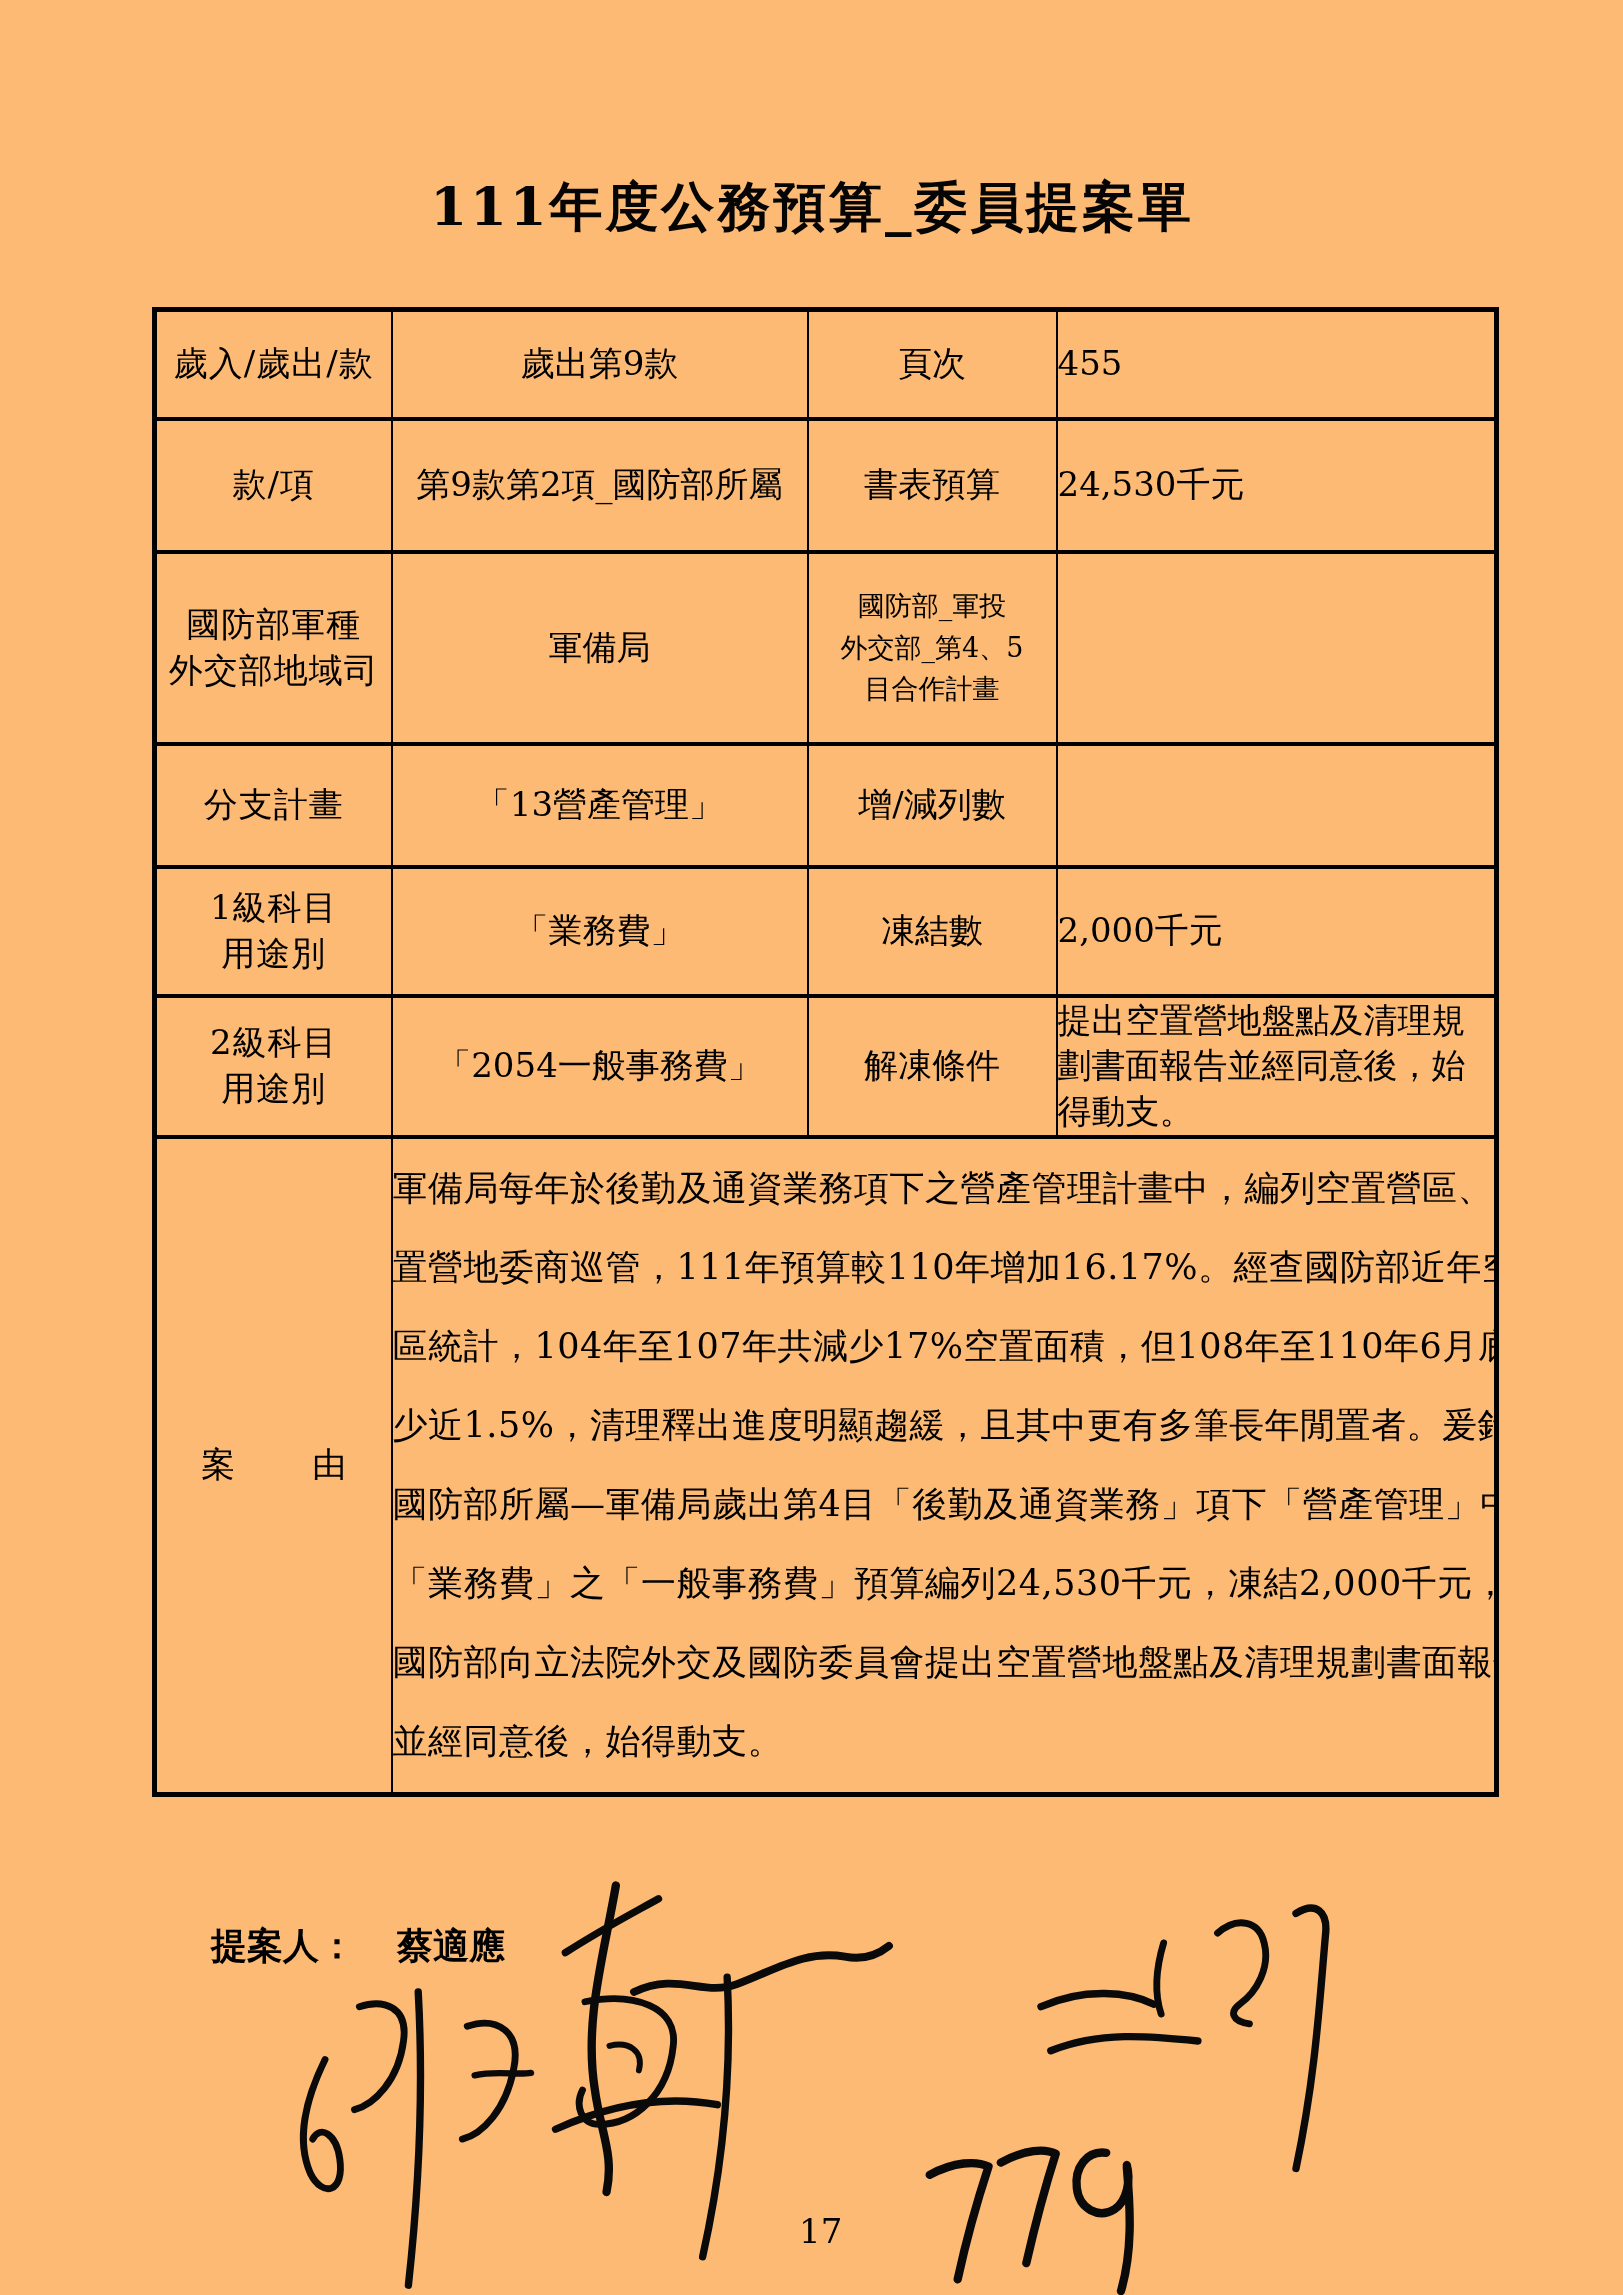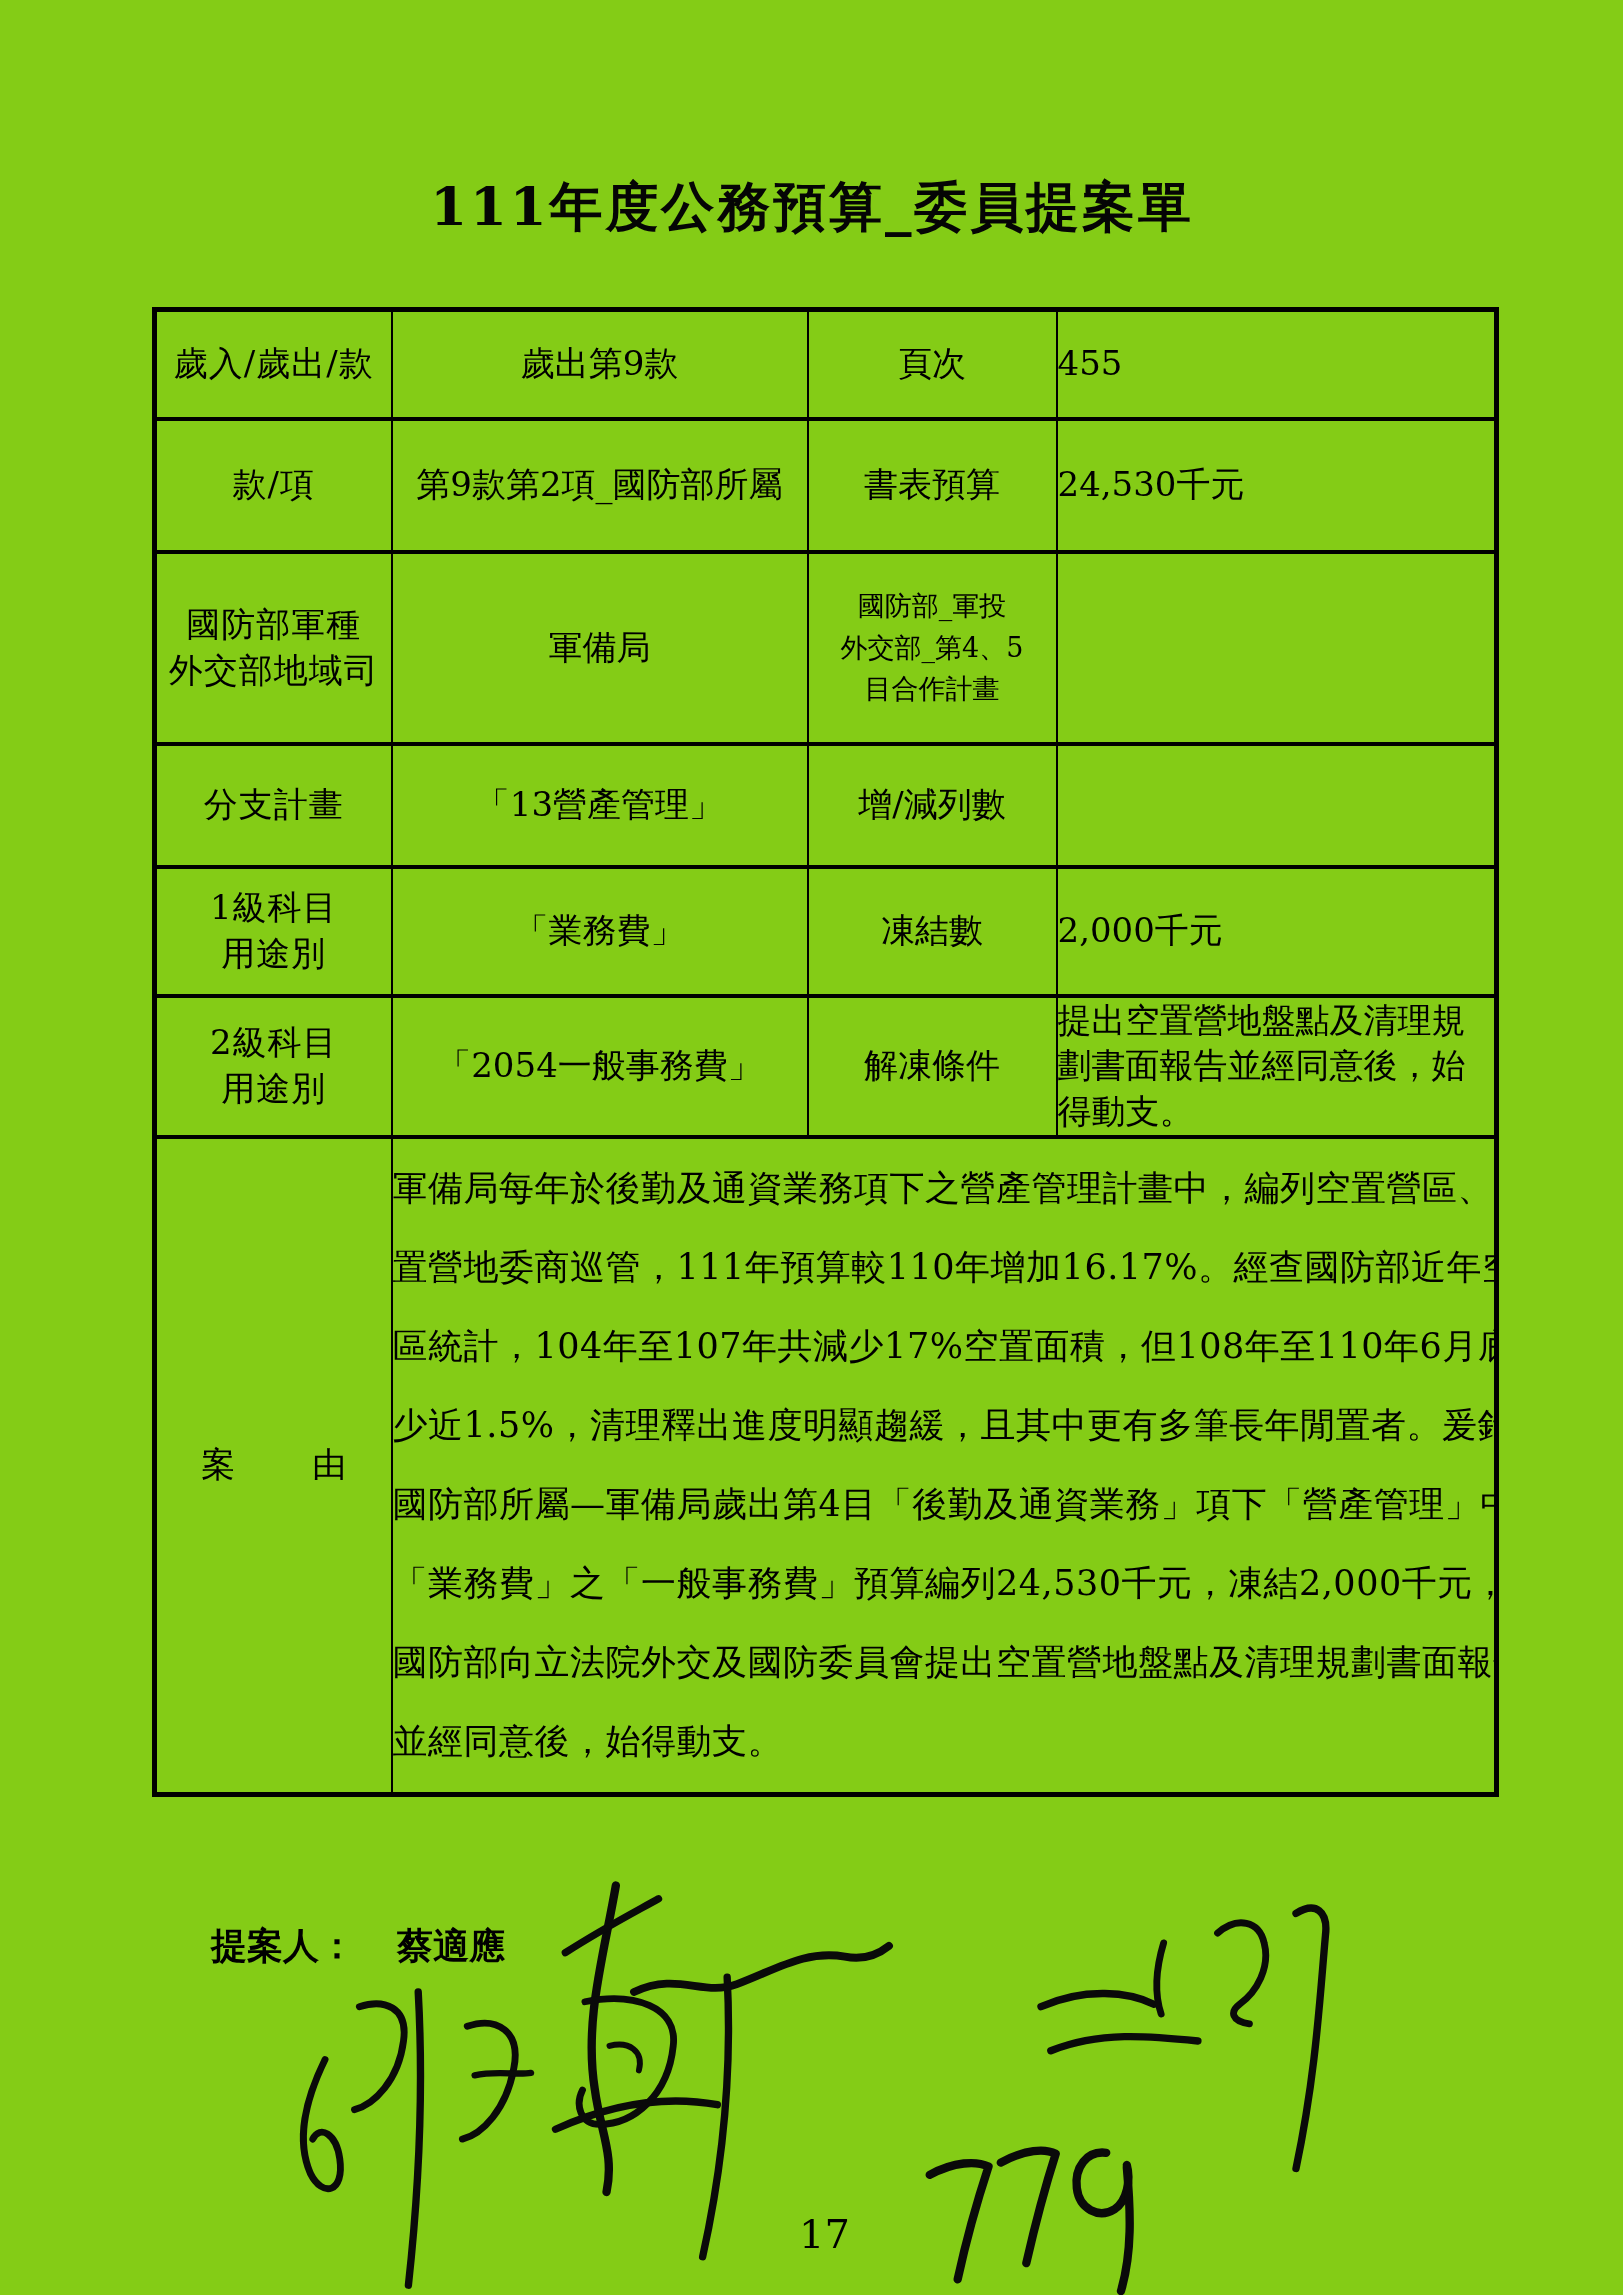--- a/index.html
+++ b/index.html
@@ -1,19 +1,19 @@
 <!DOCTYPE html>
 <html style="font-size:7.8px"><head>
 <meta charset="utf-8">
 <style>
   html,body{margin:0;padding:0;background:#e8e8e8;}
   .page{
     position:relative;
     width:1624px;height:2295px;
-    background:#84cc16;
+    background:#fdba74;
     font-family:"DejaVu Serif","Liberation Serif",serif;
     color:#000;
     overflow:hidden;
   }
   .doc-title{
     position:absolute;
     left:0;right:0;top:172px;
     text-align:center;
     font-size:53px;
     letter-spacing:2.9px;
@@ -66,21 +66,21 @@
     left:211px;top:1922px;
     font-size:36px;
     display:flex;
     gap:42px;
     align-items:baseline;
     font-weight:bold;
   }
   .page-number{
     position:absolute;
     left:799px;top:2211px;
-    font-size:40px;
+    font-size:34px;
     font-family:"DejaVu Serif","Liberation Serif",serif;
     text-align:center;
   }
   svg.ink{
     position:absolute;left:0;top:0;width:1624px;height:2295px;
     pointer-events:none;
   }
   svg.ink path{
     fill:none;
     stroke:#0a0a0a;

